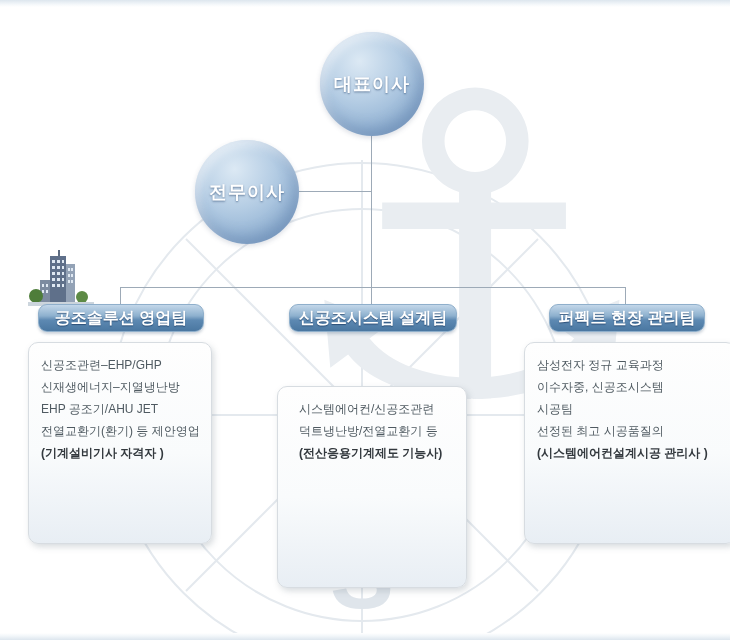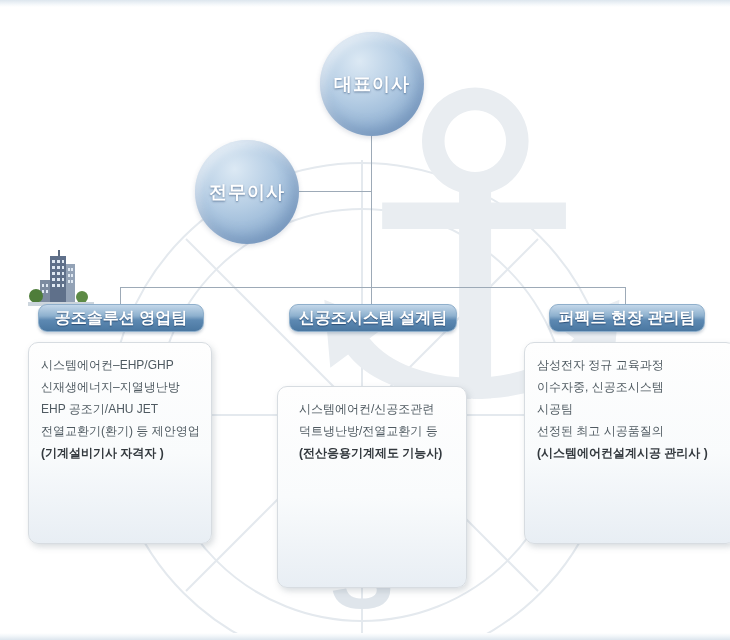--- a/index.html
+++ b/index.html
@@ -114,21 +114,21 @@
     <rect x="0" y="52" width="66" height="4" fill="#ccd5dd"></rect>
   </svg>
 
   <div class="team-label" style="left:38px;top:304px;width:164px;">공조솔루션 영업팀</div>
 
   <div class="team-label" style="left:289px;top:304px;width:166px;">신공조시스템 설계팀</div>
 
   <div class="team-label" style="left:549px;top:304px;width:154px;">퍼펙트 현장 관리팀</div>
 
   <div class="team-card" style="left:28px;top:342px;width:184px;height:202px;">
-    <div>시스템에어컨–EHP/GHP</div>
+    <div>신공조관련–EHP/GHP</div>
     <div>신재생에너지–지열냉난방</div>
     <div>EHP 공조기/AHU JET</div>
     <div>전열교환기(환기) 등 제안영업</div>
     <div class="qual">(기계설비기사 자격자 )</div>
   </div>
 
   <div class="team-card" style="left:277px;top:342px;width:190px;height:202px;padding-left:21px;margin-top:44px;">
     <div>시스템에어컨/신공조관련</div>
     <div>덕트냉난방/전열교환기 등</div>
     <div class="qual">(전산응용기계제도 기능사)</div>

